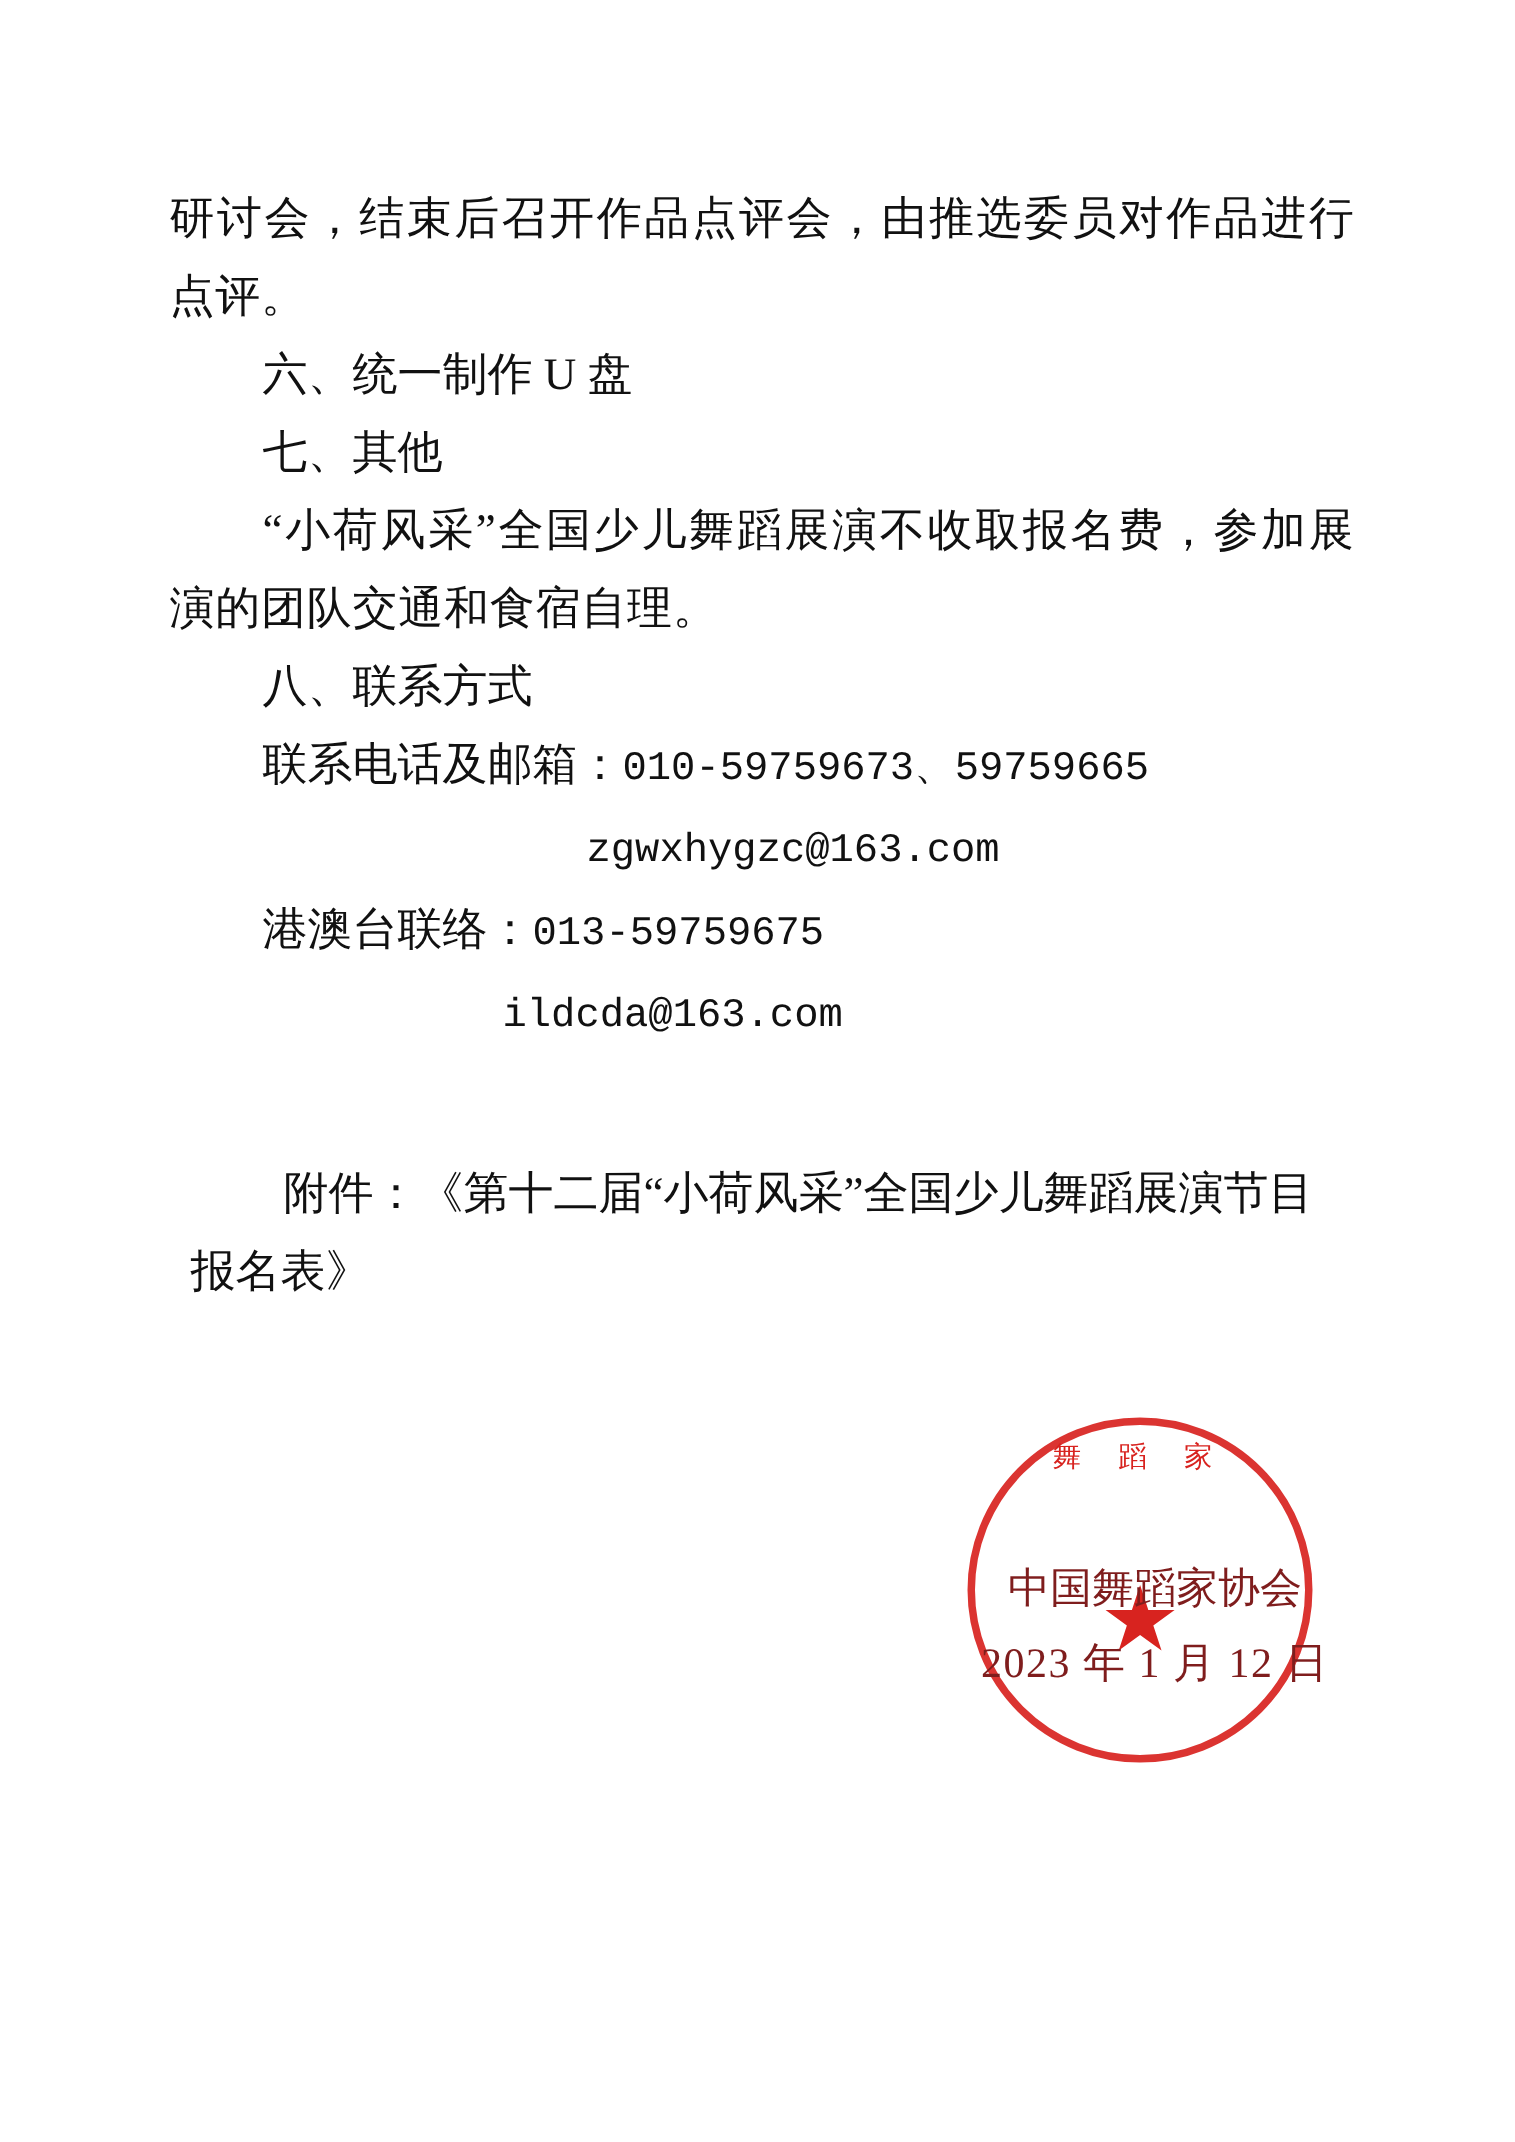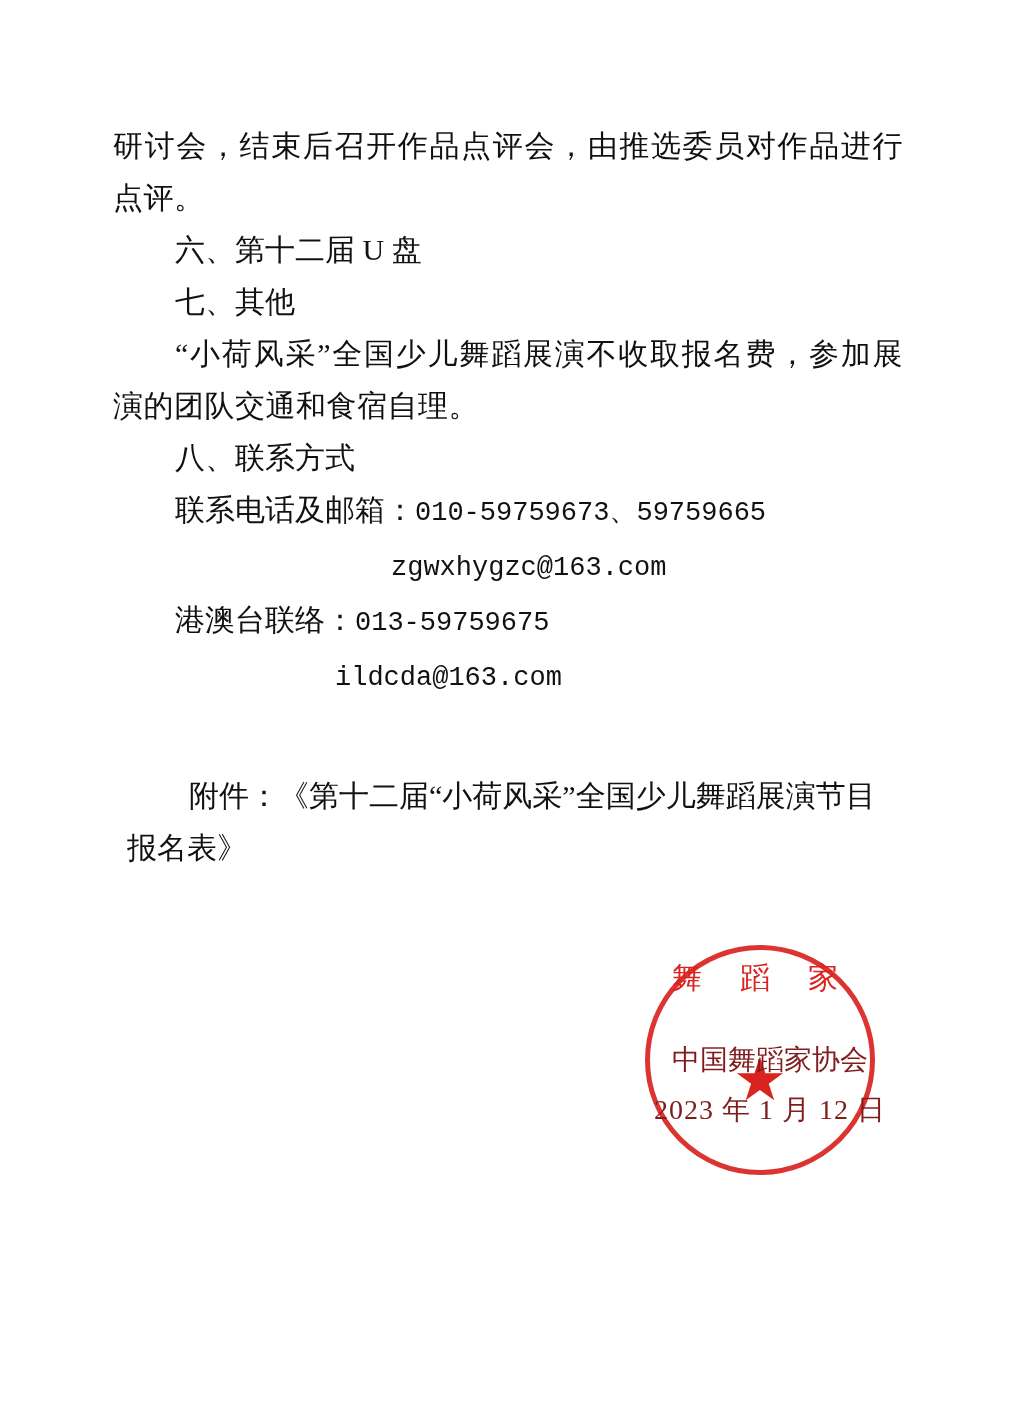--- a/index.html
+++ b/index.html
@@ -102,23 +102,23 @@
     font-size: 60px;
     line-height: 60px;
   }
   .seal-top-text {
     position: absolute;
     left: 0;
     top: 28px;
     width: 100%;
     text-align: center;
     color: #d8231f;
-    font-size: 30px;
+    font-size: 19px;
     letter-spacing: 10px;
-    font-family: Liberation Mono, monospace;
+    font-family: Liberation Serif, serif;
   }
   .sign-block {
     position: absolute;
     left: 45px;
     top: 105px;
     width: 250px;
     color: #7f1d1d;
     font-size: 28px;
     line-height: 50px;
     white-space: nowrap;
@@ -130,21 +130,21 @@
 </style>
 </head>
 <body>
 
 <div class="page">
 
   <div class="content">
 
     <p class="para">研讨会，结束后召开作品点评会，由推选委员对作品进行点评。</p>
 
-    <p class="heading">六、第十二届 U 盘</p>
+    <p class="heading">六、统一制作 U 盘</p>
 
 
     <p class="heading">七、其他</p>
 
     <p class="para indent">“小荷风采”全国少儿舞蹈展演不收取报名费，参加展演的团队交通和食宿自理。</p>
 
     <p class="heading">八、联系方式</p>
 
     <p class="contact-line"><span>联系电话及邮箱：</span><span class="latin">010-59759673、59759665</span></p>
 

